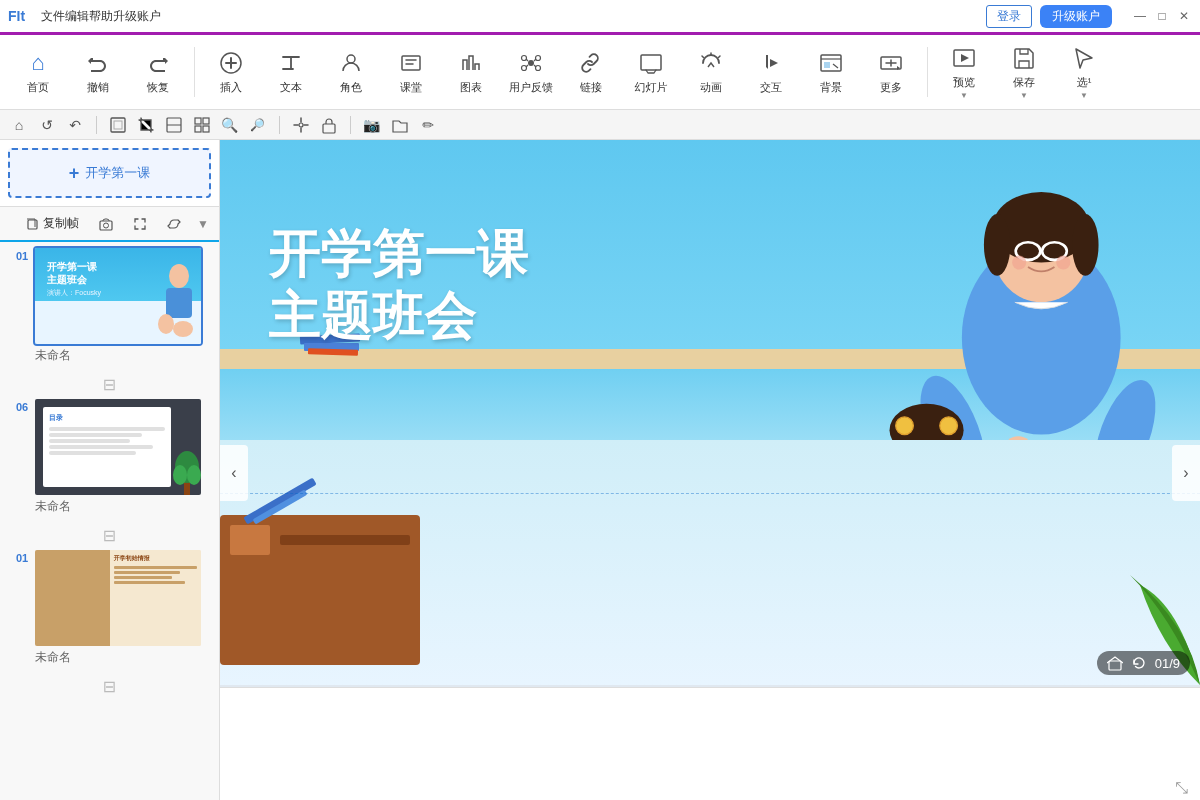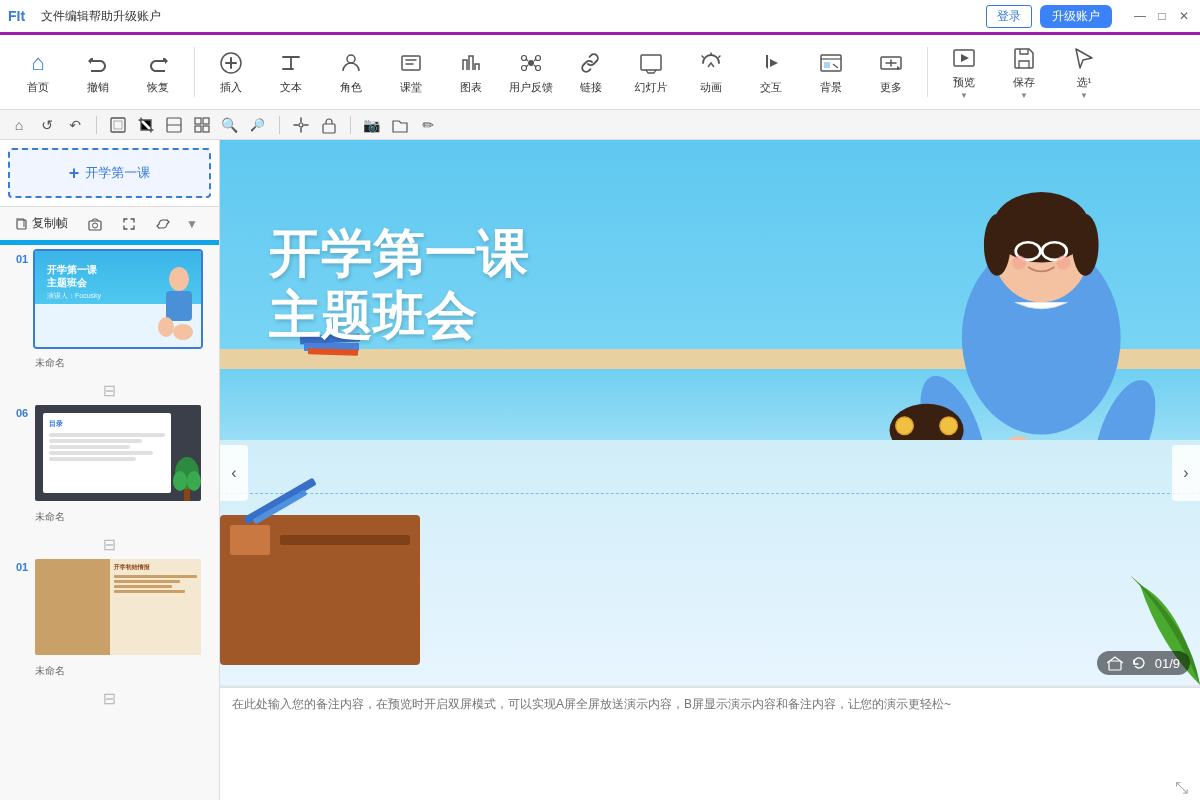--- a/index.html
+++ b/index.html
@@ -183,21 +183,22 @@
       font-size: 13px;
     }
     .new-frame-btn .plus-icon { font-size: 18px; font-weight: bold; }
 
     #sidebar-actions {
       display: flex;
       align-items: center;
       padding: 6px 8px;
       gap: 8px;
       background: #f8f8f8;
-      border-bottom: 5px solid #0ea5e9;
+      border-bottom: 2px solid #0ea5e9;
+      justify-content: flex-end;
     }
     #sidebar-actions .action-item {
       display: flex;
       align-items: center;
       gap: 4px;
       cursor: pointer;
       font-size: 12px;
       color: #333;
       padding: 2px 6px;
       border-radius: 3px;
@@ -289,23 +290,23 @@
     
     .slide3-bg {
       width: 100%;
       height: 100%;
       background: #f5e8d0;
       position: relative;
       overflow: hidden;
     }
 
     .slide-label {
-      font-size: 10px;
+      font-size: 12px;
       color: #666;
-      margin-top: 7px;
+      margin-top: 1px;
       padding-left: 2px;
     }
     .slide-separator {
       display: flex;
       align-items: center;
       justify-content: center;
       padding: 3px 0;
     }
     .slide-separator-icon {
       font-size: 16px;
@@ -986,18 +987,17 @@
           <path d="M0 8L8 2l8 6" fill="none" stroke="#fff" stroke-width="1.2"></path>
         </svg>
       <svg width="16" height="16" viewBox="0 0 16 16">
           <path d="M3 8a5 5 0 1 1 1.5 3.5" stroke="#fff" stroke-width="1.4" fill="none" stroke-linecap="round"></path>
           <path d="M3 5V9H7" fill="none" stroke="#fff" stroke-width="1.3" stroke-linecap="round"></path>
         </svg>
       <span>01/9</span>
     </div>
 
     <div id="notes-area">
-      <textarea placeholder="在此处输入您的备注内容，在预览时开启双屏模式，可以实现A屏全屏放送演示内容，B屏显示演示内容和备注内容，让您的演示更轻松~" style=""></textarea>
       <div class="expand-btn">⤡</div>
     </div>
 
   </div>
 </div>
 
 </body></html>

